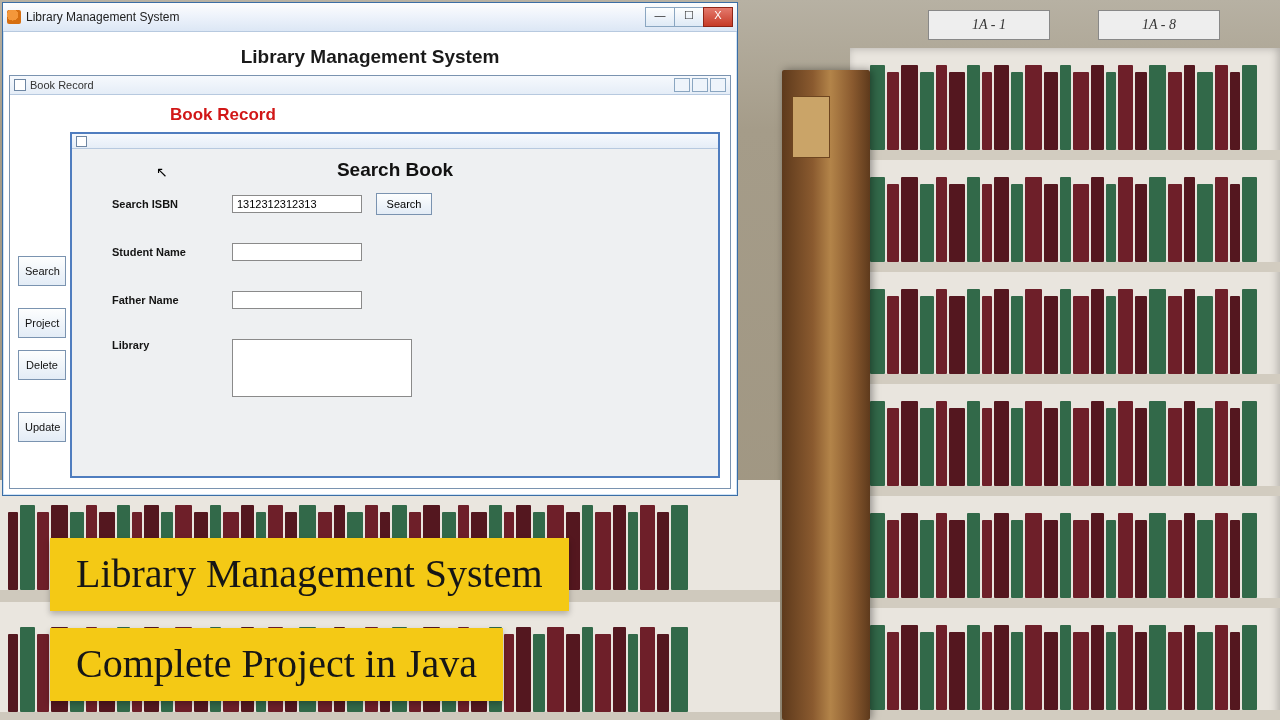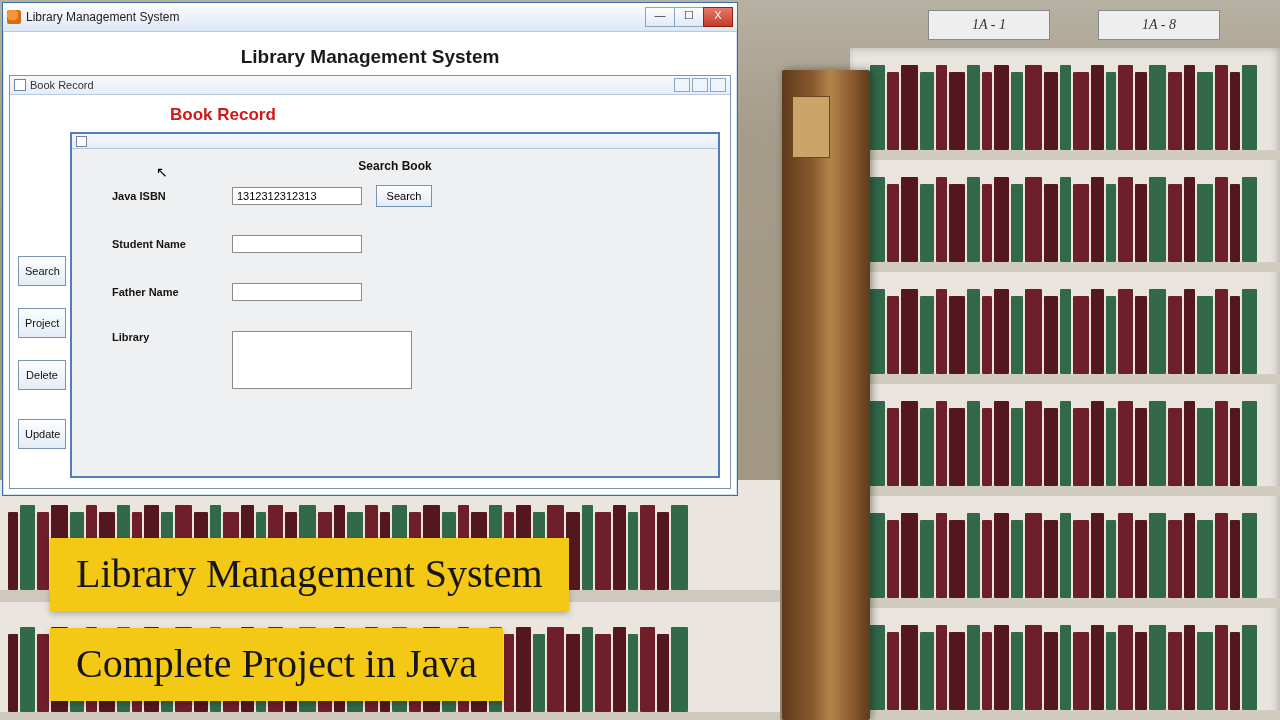--- a/index.html
+++ b/index.html
@@ -32,21 +32,21 @@
   .mdi-title{height:18px;background:linear-gradient(180deg,#f6f9fd,#e5edf7);border-bottom:1px solid #b7c9df;display:flex;align-items:center;font-size:11px;color:#333;padding:0 4px;}
   .mdi-title .box-icon{width:10px;height:10px;border:1px solid #6e86a3;margin-right:4px;background:#fff;}
   .mdi-title .spacer{flex:1;}
   .mdi-ctrl{width:14px;height:12px;border:1px solid #8aa6c1;background:#eef4fb;margin-left:2px;}
   .rec-title{color:#d11717;font-weight:700;font-size:17px;font-family:Tahoma,Arial,sans-serif;padding:10px 0 8px 160px;}
   
   .search-pane{position:absolute;left:60px;right:10px;top:56px;bottom:10px;border:2px solid #4f7dbf;background:#eef0f2;}
   .pane-bar{height:14px;background:linear-gradient(180deg,#f6f9fd,#e5edf7);border-bottom:1px solid #b7c9df;display:flex;align-items:center;padding-left:4px;}
   .pane-bar .box-icon{width:9px;height:9px;border:1px solid #6e86a3;background:#fff;}
   .cursor{position:absolute;left:84px;top:30px;font-size:14px;color:#000;pointer-events:none;}
-  .sb-title{text-align:center;font-weight:700;font-size:12px;color:#111;padding:10px 0 12px;}
+  .sb-title{text-align:center;font-weight:700;font-size:19px;color:#111;padding:10px 0 12px;}
   .form{padding:0 20px 0 40px;font-size:11px;color:#141414;}
   .row{display:flex;align-items:center;margin-bottom:28px;}
   .row.lg{margin-bottom:30px;}
   .lbl{width:120px;font-weight:700;}
   .txt{width:130px;height:18px;border:1px solid #8a8a8a;background:#fff;font-size:11px;padding:1px 4px;box-sizing:border-box;}
   .area{width:180px;height:58px;border:1px solid #8a8a8a;background:#fff;resize:none;box-sizing:border-box;}
   .sbtn{width:56px;height:22px;border:1px solid #7a93b0;background:linear-gradient(180deg,#fdfefe,#e3ecf6);font-size:11px;margin-left:14px;cursor:pointer;}
   
   .side-btn{position:absolute;left:8px;width:48px;height:30px;border:1px solid #7a93b0;background:linear-gradient(180deg,#fdfefe,#e3ecf6);font-size:11px;color:#111;cursor:pointer;}
 </style>
@@ -348,33 +348,33 @@
       <span class="spacer"></span>
       <span class="mdi-ctrl"></span>
       <span class="mdi-ctrl"></span>
       <span class="mdi-ctrl"></span>
     </div>
 
     <div class="rec-title">Book Record</div>
 
     <button class="side-btn" style="top:180px">Search</button>
     <button class="side-btn" style="top:232px">Project</button>
-    <button class="side-btn" style="top:284px">Delete</button>
-    <button class="side-btn" style="top:343px">Update</button>
+    <button class="side-btn" style="top:274px">Delete</button>
+    <button class="side-btn" style="top:336px">Update</button>
 
     <div class="search-pane">
       <div class="pane-bar">
           <span class="box-icon"></span>
         </div>
       <span class="cursor">↖</span>
       <div class="sb-title">Search Book</div>
 
       <div class="form">
         <div class="row">
-          <span class="lbl">Java ISBN</span>
+          <span class="lbl">Search ISBN</span>
           <input class="txt" value="1312312312313" style="">
           <button class="sbtn">Search</button>
         </div>
         <div class="row lg" style="margin-top:26px">
           <span class="lbl">Student Name</span>
           <input class="txt" value="" style="">
         </div>
         <div class="row lg">
           <span class="lbl">Father Name</span>
           <input class="txt" value="" style="">

